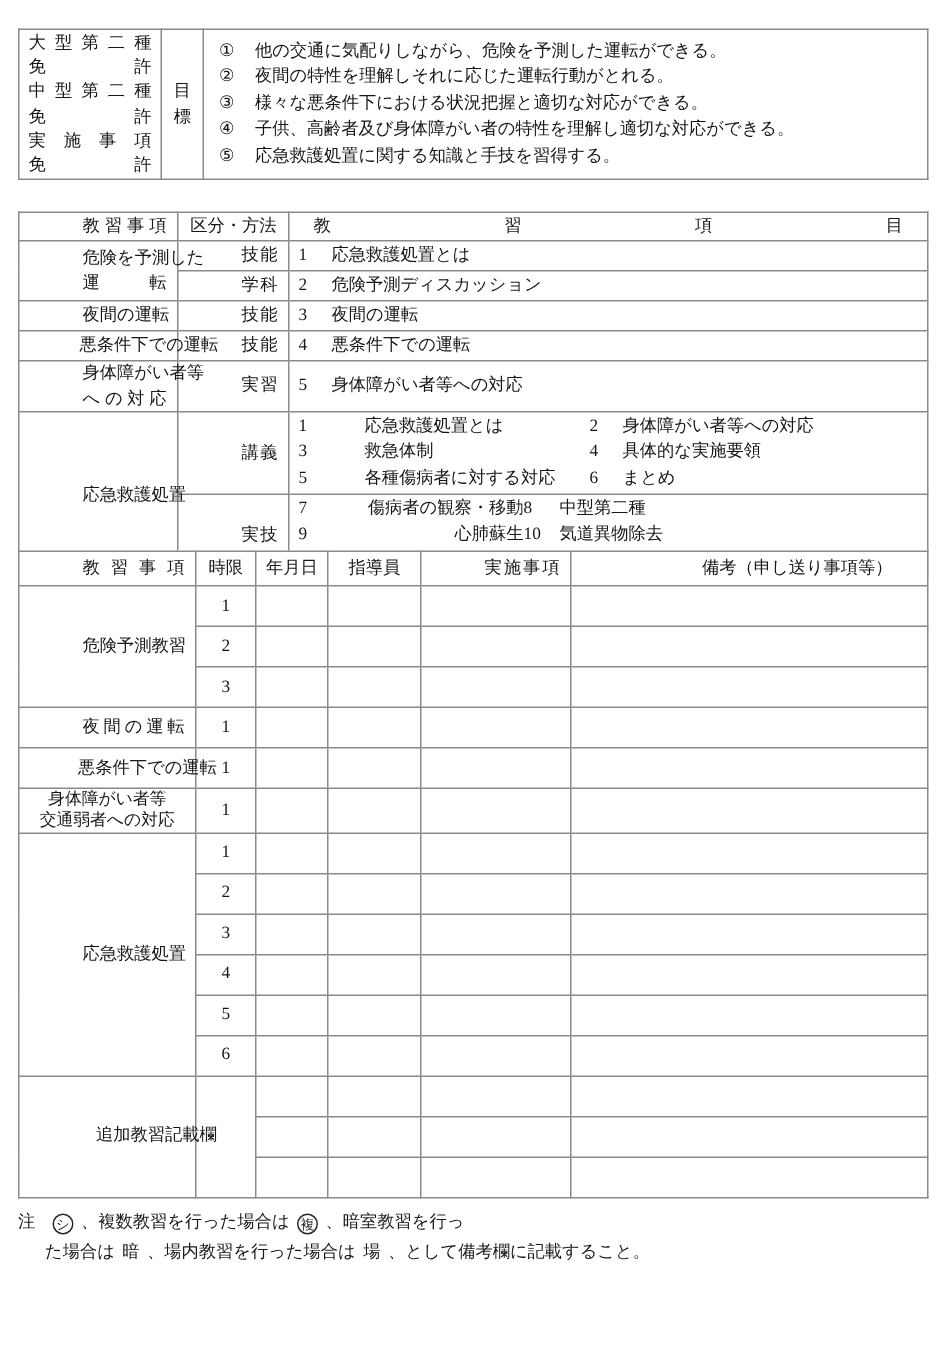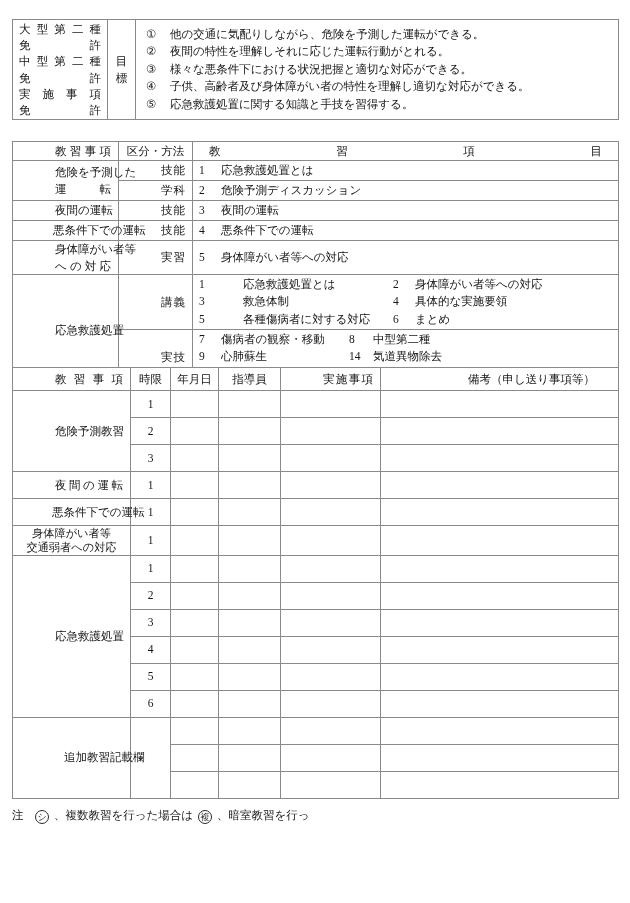--- a/index.html
+++ b/index.html
@@ -109,21 +109,21 @@
     display: flex;
     align-items: baseline;
     white-space: nowrap;
     padding-left: 6px;
     line-height: 1.55;
   }
   .col-a { width: 22px; flex: 0 0 22px; }
   .col-b { width: 150px; flex: 0 0 150px; margin-left: 22px; }
   .col-c { width: 22px; flex: 0 0 22px; }
   .col-d { width: 150px; flex: 0 0 150px; }
-  .col-b2 { width: 128px; flex: 0 0 128px; }
+  .col-b2 { width: 128px; flex: 0 0 128px; text-align: right; }
   .col-c2 { width: 24px; flex: 0 0 24px; }
   .pad-v { padding-top: 3px; padding-bottom: 3px; }
   .hdr-spread {
     display: block;
     text-align: justify;
     text-align-last: justify;
     padding: 0 16px;
     white-space: nowrap;
   }
 
@@ -357,21 +357,21 @@
       <td class="pad-v">
         <div class="sub-line">
           <span class="col-a">7</span>
           <span class="col-b2">傷病者の観察・移動</span>
           <span class="col-c2">8</span>
           <span class="col-d">中型第二種</span>
         </div>
         <div class="sub-line">
           <span class="col-a">9</span>
           <span class="col-b2">心肺蘇生</span>
-          <span class="col-c2">14</span>
+          <span class="col-c2">10</span>
           <span class="col-d">気道異物除去</span>
         </div>
         <div class="sub-line">
           <span class="col-a">11</span>
           <span class="col-b2">止血法</span>
           <span class="col-c2">12</span>
           <span class="col-b2">包帯法</span>
           <span class="col-c2">13</span>
           <span>固定法</span>
         </div>
@@ -545,15 +545,22 @@
     </table>
 
   <div id="note">
     <div class="note-l1">
       <span class="note-head">注</span>
       <span class="circled">シ</span>
       <span>、複数教習を行った場合は</span>
       <span class="circled">複</span>
       <span>、暗室教習を行っ</span>
     </div>
+    <div class="note-l2">
+      <span>た場合は</span>
+      <span class="boxless">暗</span>
+      <span>、場内教習を行った場合は</span>
+      <span class="boxless">場</span>
+      <span>、として備考欄に記載すること。</span>
+    </div>
   </div>
 
 </div>
 
 </body></html>

